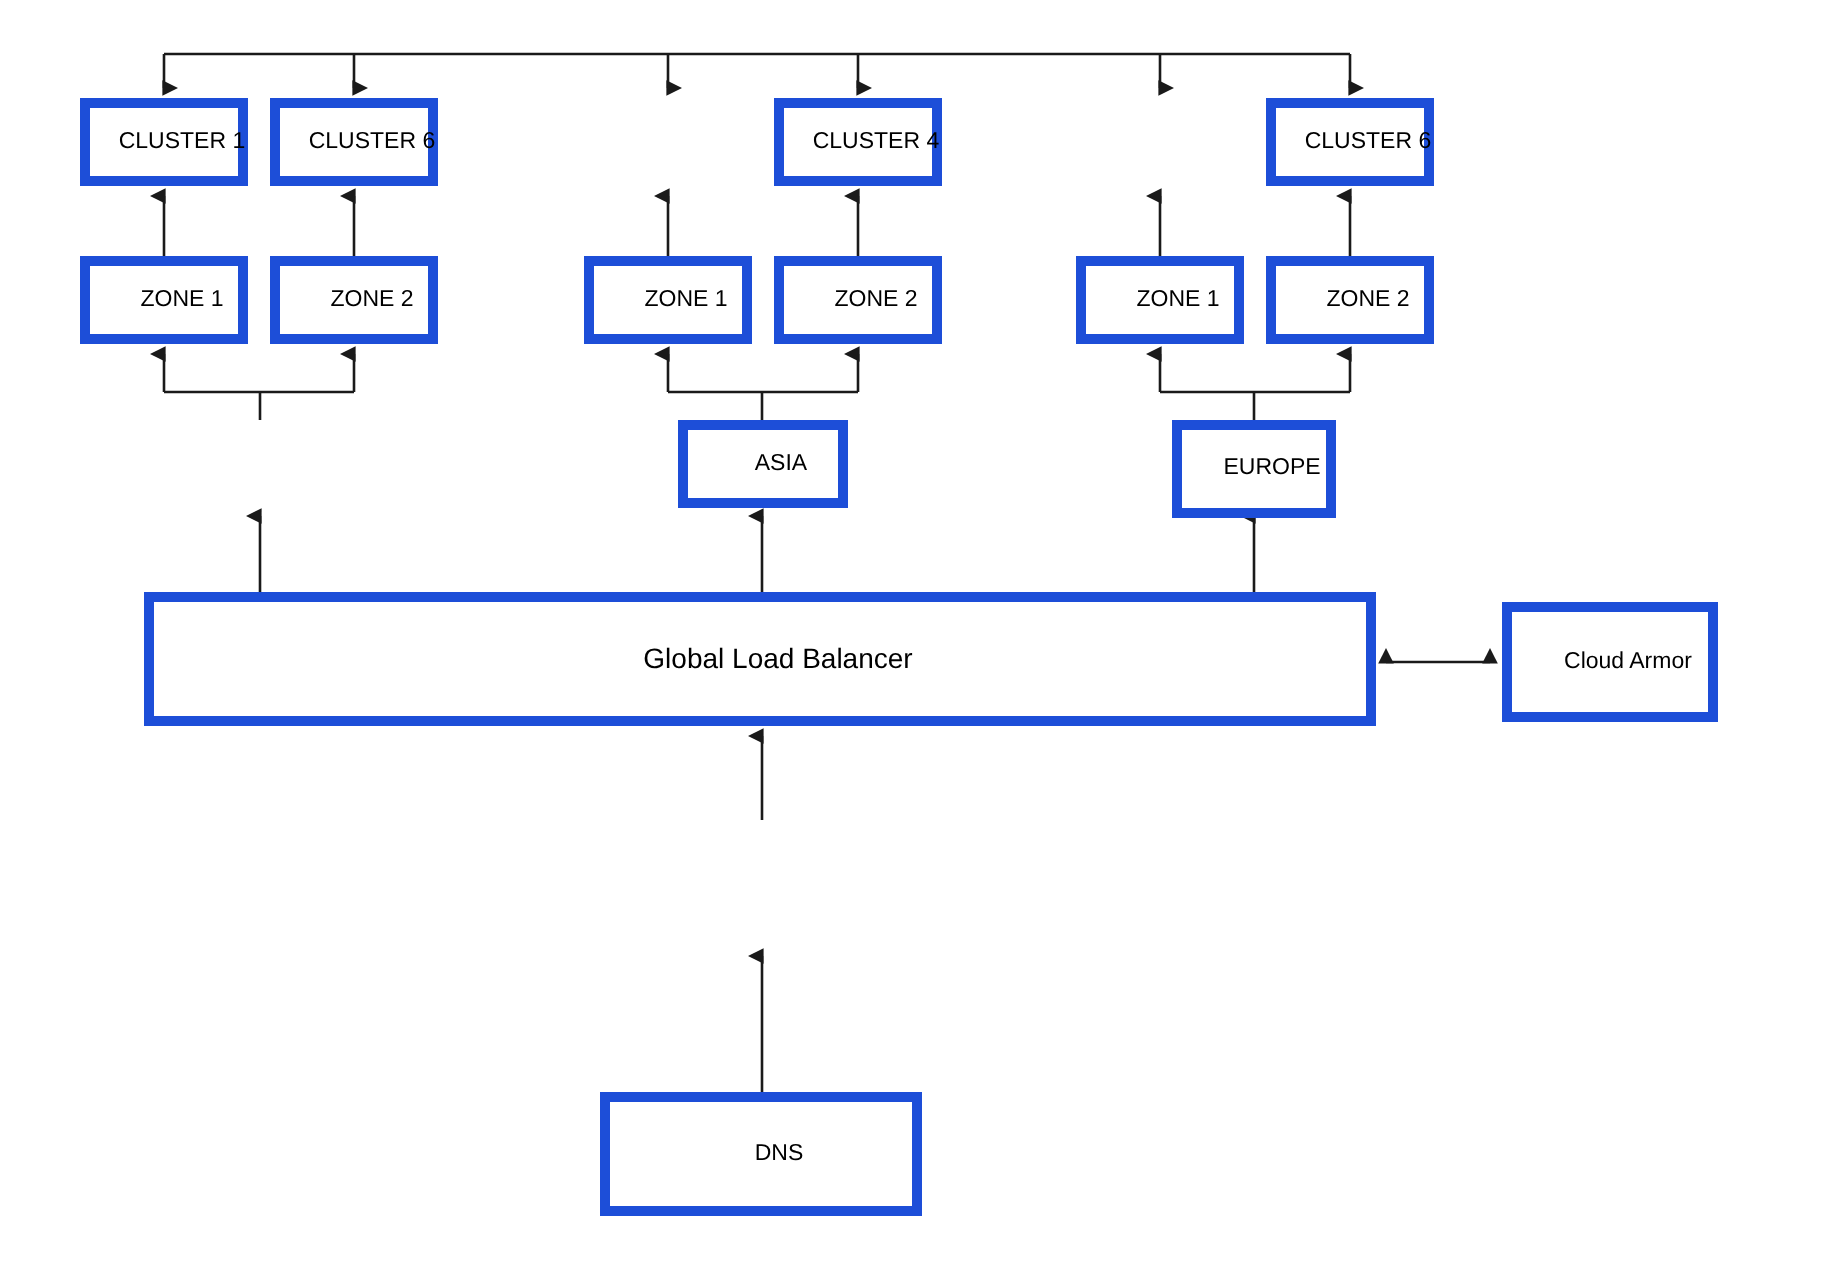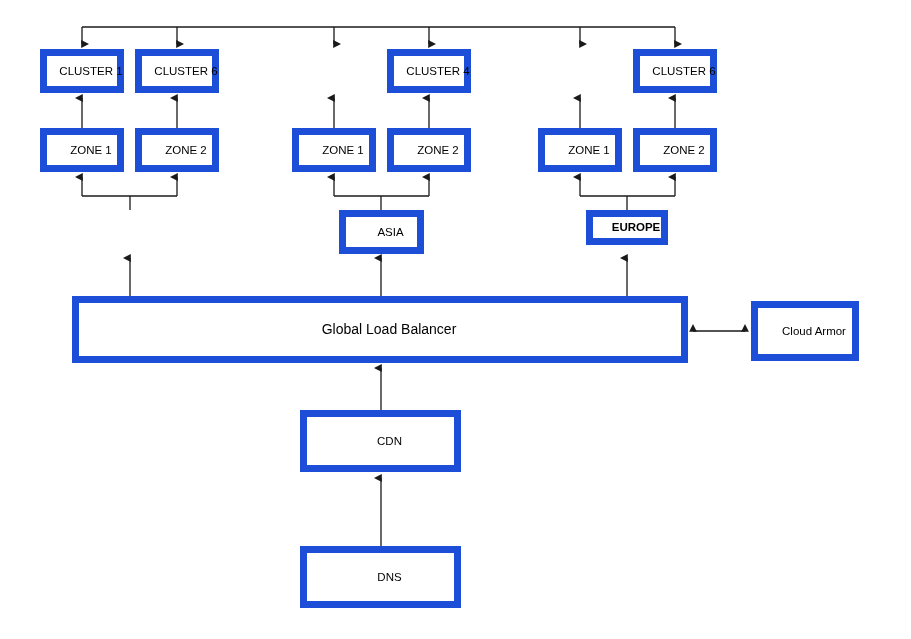--- a/index.html
+++ b/index.html
@@ -22,21 +22,21 @@
     position: absolute;
     top: 0;
     left: 0;
     width: 911px;
     height: 639px;
   }
   .node-box {
     position: absolute;
     box-sizing: border-box;
     background: #ffffff;
-    border: 7px solid #1d4ed8;
+    border: 5px solid #1d4ed8;
     display: flex;
     align-items: center;
     justify-content: center;
     color: #000000;
     text-align: right;
     line-height: 1.1;
     user-select: none;
     padding-left: 18px;
   }
   .node-label {
@@ -159,33 +159,30 @@
   <div class="node-box size-zone" style="left:538px; top:128px; width:84px; height:44px;">
     <span class="node-label">ZONE 1</span>
   </div>
   <div class="node-box size-zone" style="left:633px; top:128px; width:84px; height:44px;">
     <span class="node-label">ZONE 2</span>
   </div>
 
   <div class="node-box size-region" style="left:339px; top:210px; width:85px; height:44px;">
     <span class="node-label">ASIA</span>
   </div>
-  <div class="node-box size-region" style="left:586px; top:210px; width:82px; height:35px;font-weight:bold;">
+  <div class="node-box size-region" style="left:586px; top:210px; width:82px; height:49px;">
     <span class="node-label">EUROPE</span>
   </div>
 
   <div class="node-box size-lb" style="left:72px; top:296px; width:616px; height:67px;">
     <span class="node-label">Global Load Balancer</span>
   </div>
 
   <div class="node-box size-service" style="left:751px; top:301px; width:108px; height:60px;">
     <span class="node-label">Cloud Armor</span>
   </div>
 
-  <div class="node-box size-service" style="left:300px; top:410px; width:161px; height:62px;">
-    <span class="node-label">CDN</span>
-  </div>
 
   <div class="node-box size-service" style="left:300px; top:546px; width:161px; height:62px;">
     <span class="node-label">DNS</span>
   </div>
 
 </div>
 
 </body></html>

